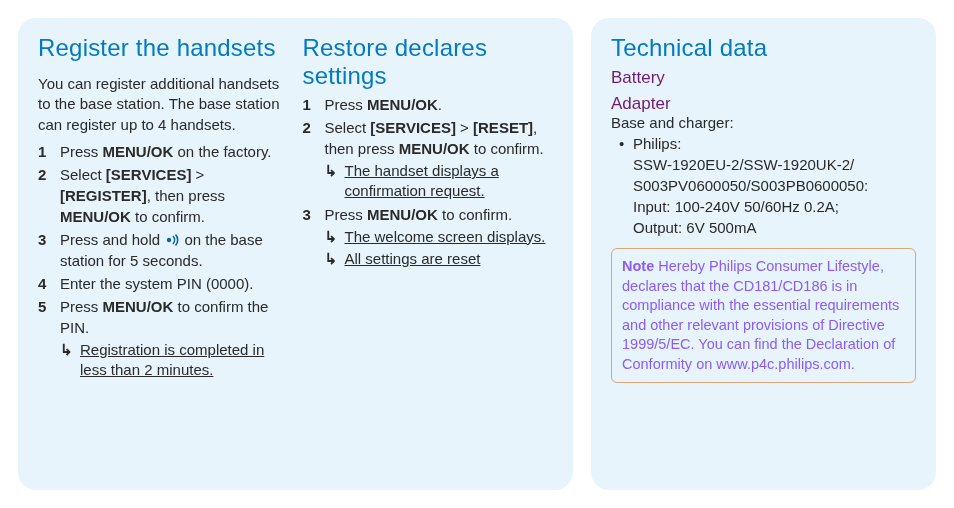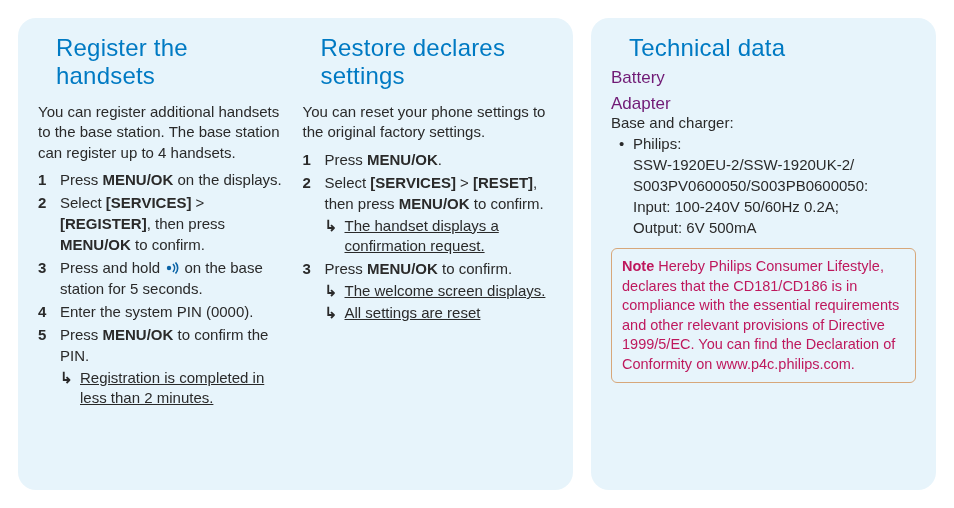--- a/index.html
+++ b/index.html
@@ -34,21 +34,21 @@
   .left-col {
     flex: 1 1 50%;
   }
   .right {
     flex: 0 0 345px;
   }
   h1 {
     color: #007ac3;
     font-weight: 300;
     font-size: 24px;
-    margin: 0 0 4px 18px;
+    margin: 0 0 4px 0;
     letter-spacing: 0.2px;
   }
   h2 {
     color: #701a75;
     font-weight: 400;
     font-size: 17px;
     margin: 6px 0 0 0;
   }
   p.lead {
     margin: 12px 0 6px 0;
@@ -103,21 +103,21 @@
     content: "•";
     position: absolute;
     left: 8px;
     top: 0;
   }
   .note-box {
     border: 1px solid #d7a77a;
     border-radius: 6px;
     padding: 8px 10px;
     margin-top: 10px;
-    color: #be185d;
+    color: #8b5cf6;
     line-height: 1.35;
     font-size: 14.5px;
   }
   .note-box .nb { font-weight: 700; }
   .icon-signal {
     display: inline-block;
     width: 14px;
     height: 12px;
     vertical-align: -1px;
     margin: 0 1px;
@@ -132,21 +132,21 @@
   <div class="panel left">
 
     <div class="left-col">
       <h1>Register the handsets</h1>
       <p class="lead">You can register additional handsets to the base station. The base station can register up to 4 handsets.</p>
 
       <ol class="steps">
         <li>
           <span class="num">1</span>
           <span class="txt">
-            <span>Press </span><span class="b">MENU/OK</span><span> on the displays.</span>
+            <span>Press </span><span class="b">MENU/OK</span><span> on the factory.</span>
           </span>
         </li>
         <li>
           <span class="num">2</span>
           <span class="txt">Select <span class="b">[SERVICES]</span> &gt; <span class="b">[REGISTER]</span>, then press <span class="b">MENU/OK</span> to confirm.</span>
         </li>
         <li>
           <span class="num">3</span>
           <span class="txt">
             <span>Press and hold </span><span class="icon-signal"><svg viewBox="0 0 14 12">
@@ -167,21 +167,20 @@
           </span>
         </li>
       </ol>
       <div class="arrow-indent">
         <div class="sub">Registration is completed in less than 2 minutes.</div>
       </div>
     </div>
 
     <div class="left-col">
       <h1>Restore declares settings</h1>
-      <p class="lead">You can reset your phone settings to the original factory settings.</p>
 
       <ol class="steps">
         <li>
           <span class="num">1</span>
           <span class="txt">
             <span>Press </span><span class="b">MENU/OK</span><span>.</span>
           </span>
         </li>
         <li>
           <span class="num">2</span>

